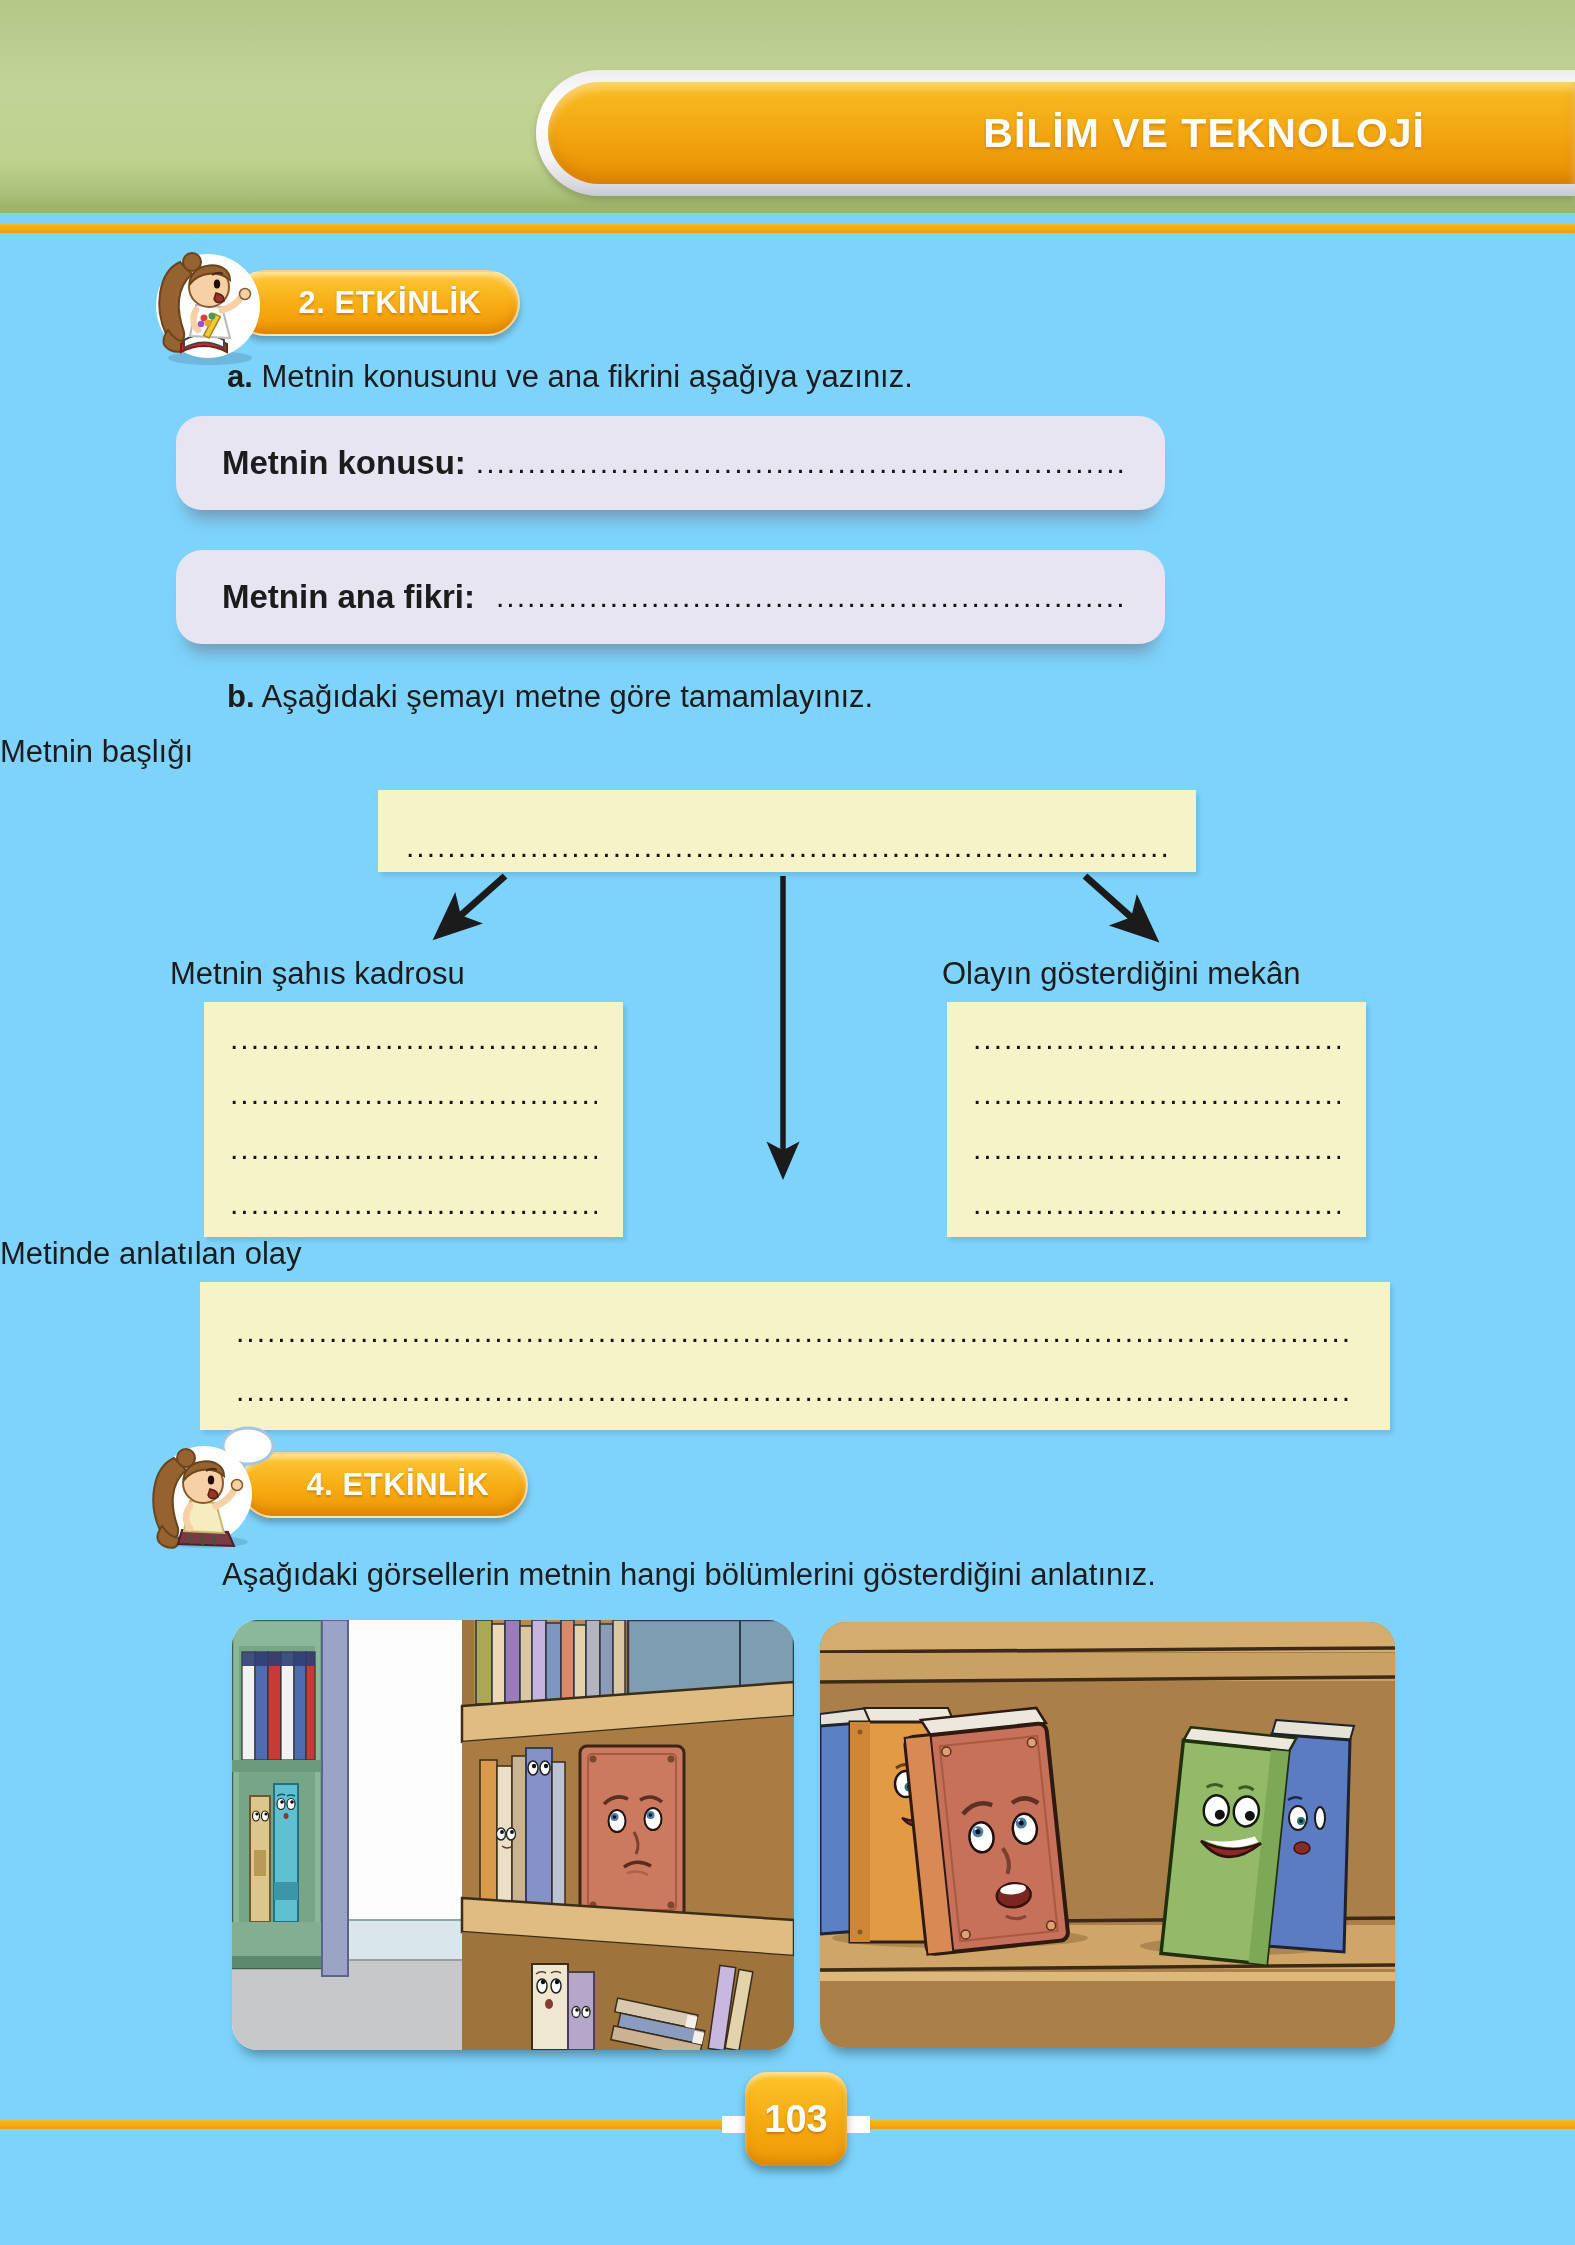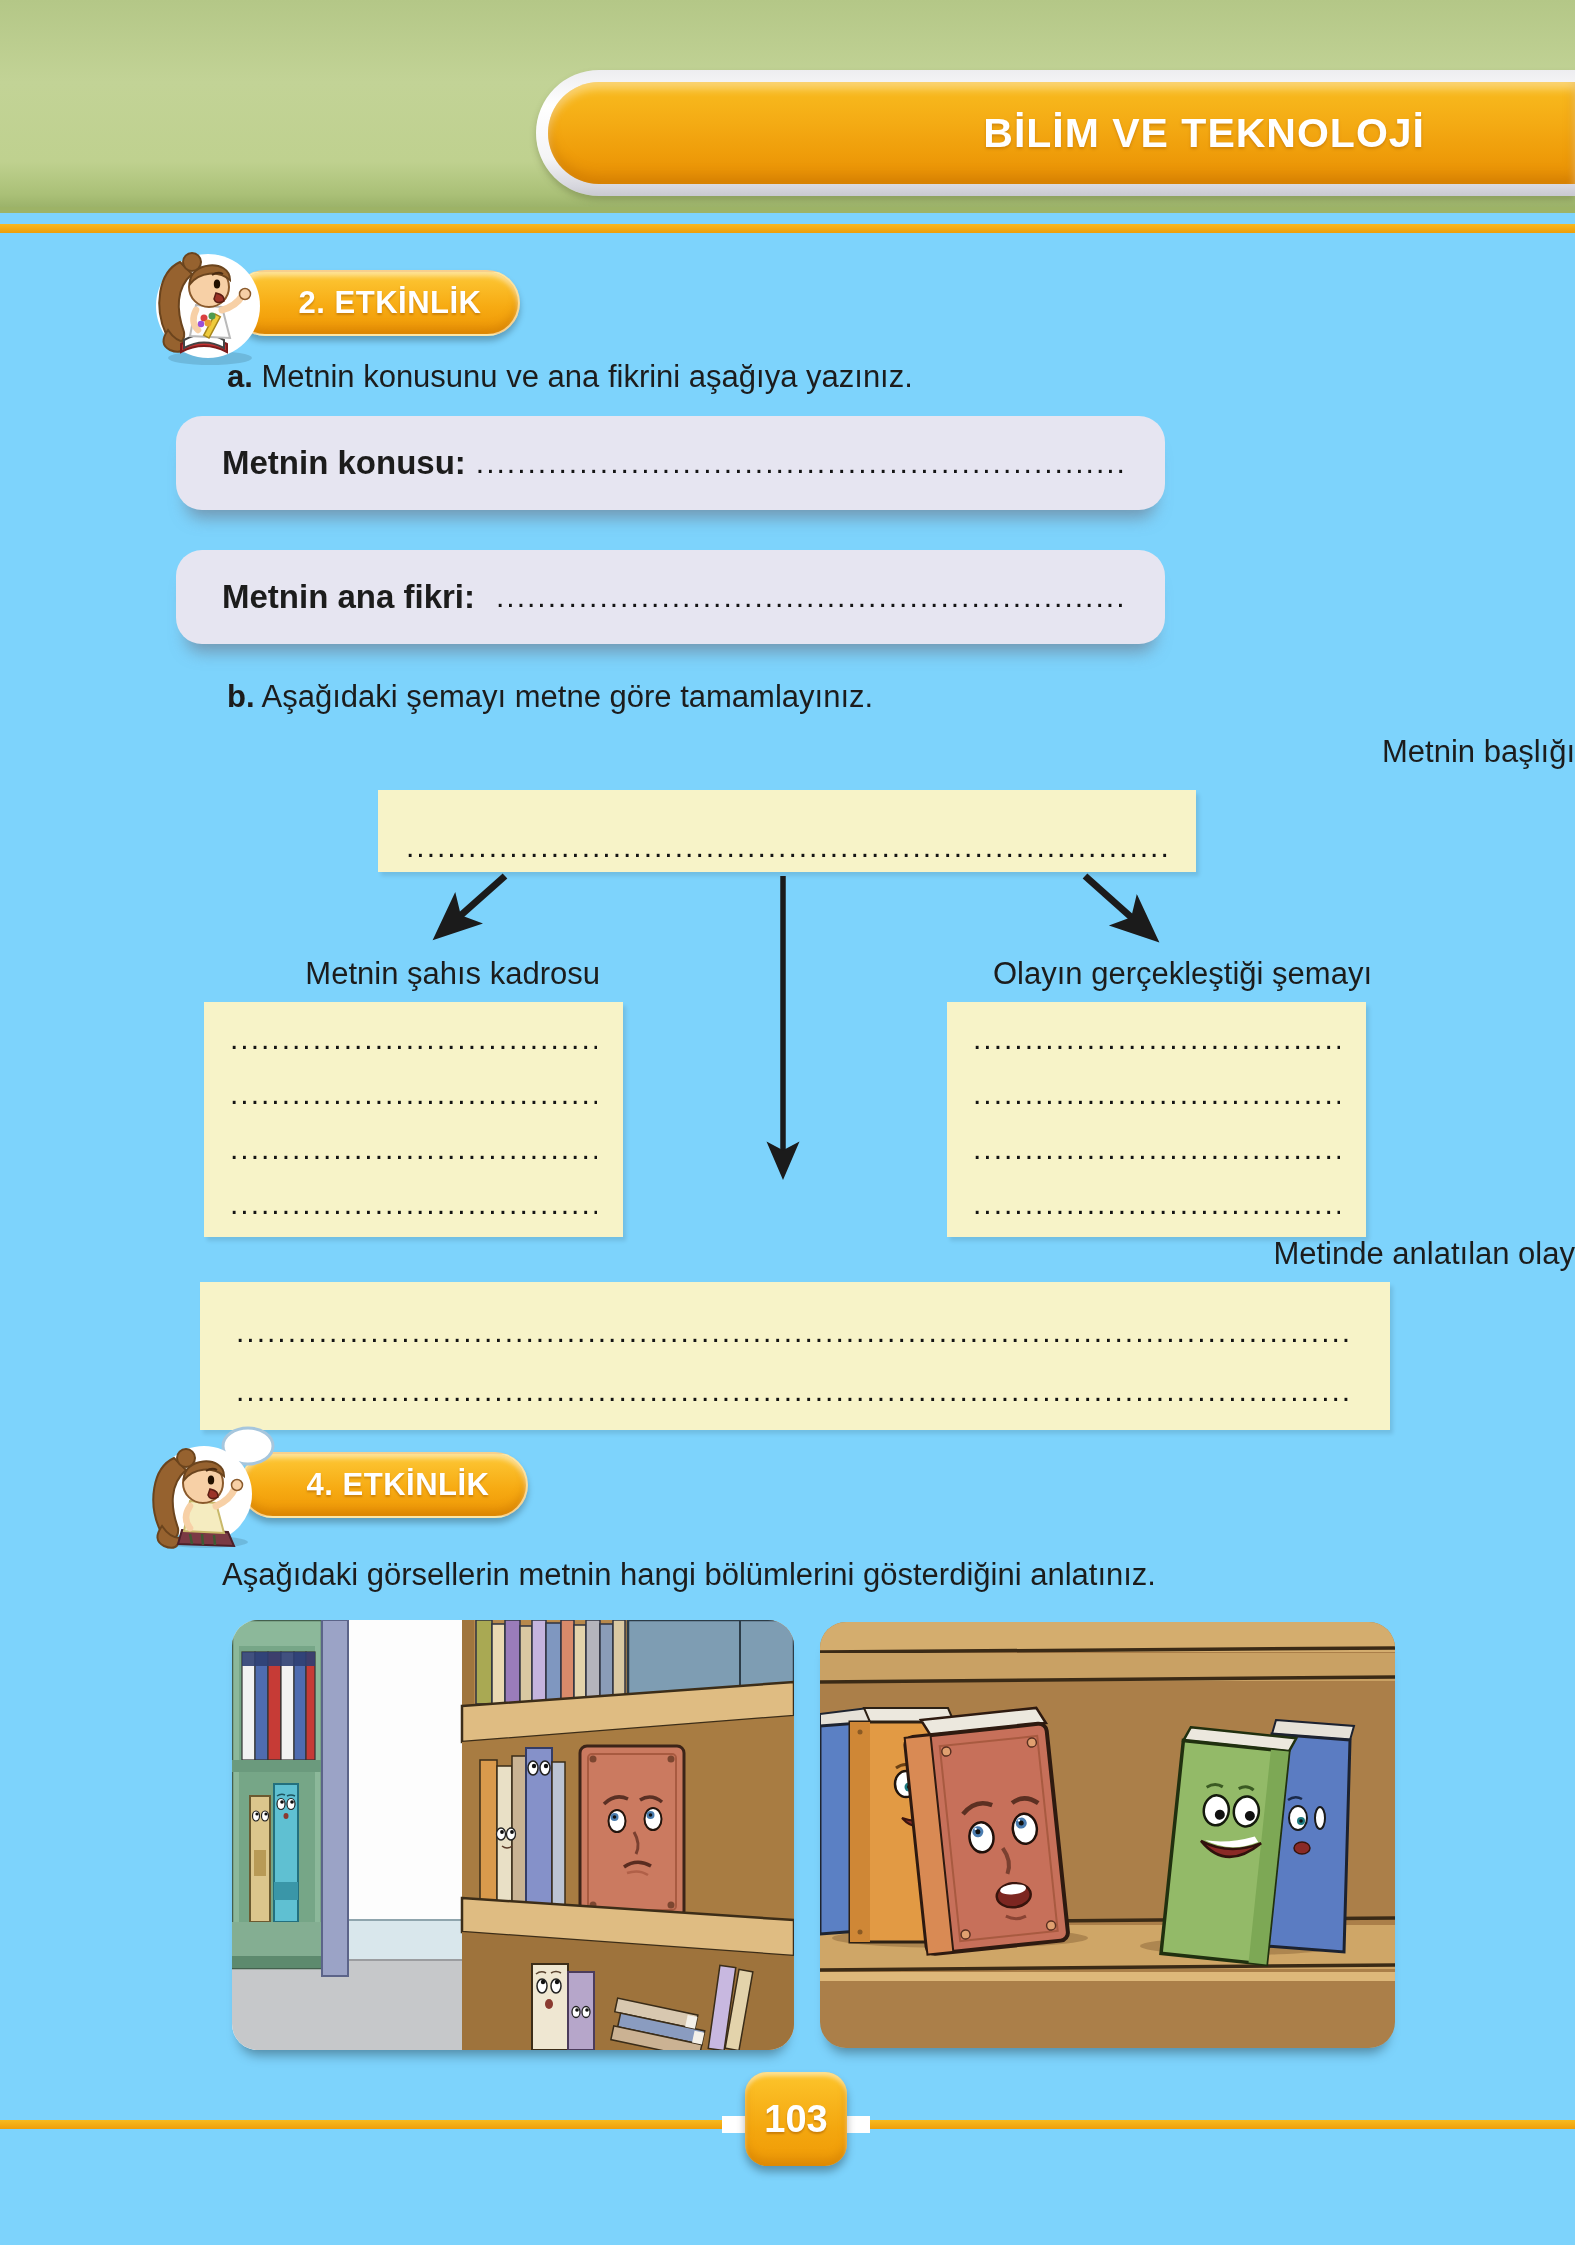--- a/index.html
+++ b/index.html
@@ -42,21 +42,21 @@
   
   .field{position:absolute;left:176px;width:989px;height:94px;background:#e6e5f1;border-radius:26px;
         display:flex;align-items:center;padding:0 38px 0 46px;box-sizing:border-box;
         box-shadow:0 18px 16px -10px rgba(105,105,120,.55);}
   .field-label{font-weight:700;font-size:33px;white-space:nowrap;}
 
   .dotline{overflow:hidden;white-space:nowrap;font-size:30px;letter-spacing:2px;color:#141414;}
   .field .dotline{flex:1;margin-left:10px;}
 
   
-  .dg-label{position:absolute;font-size:31px;text-align:right;white-space:nowrap;}
+  .dg-label{position:absolute;font-size:31px;text-align:left;white-space:nowrap;}
   .ybox{position:absolute;background:#f7f3c8;box-shadow:3px 4px 4px rgba(0,0,0,.10);box-sizing:border-box;}
   .dg-title-box .dotline{position:absolute;left:28px;right:28px;bottom:8px;}
   .dg-side{display:flex;flex-direction:column;justify-content:flex-end;gap:21px;padding:0 26px 16px;}
   .dg-bottom{display:flex;flex-direction:column;justify-content:center;gap:25px;padding:10px 36px 0;}
   .arrows{position:absolute;left:0;top:730px;}
 
   
   .illus{position:absolute;border-radius:26px;overflow:hidden;
         box-shadow:0 12px 12px -7px rgba(0,0,0,.35);}
   .illus svg{display:block;}
@@ -142,21 +142,21 @@
       <marker id="ah" markerWidth="9" markerHeight="8" refX="5.2" refY="3" orient="auto" markerUnits="strokeWidth">
         <path d="M0,0 L7,3 L0,6 L1.6,3 Z" fill="#1b1b1b"></path>
       </marker>
     </defs>
     <line x1="505" y1="146" x2="442" y2="202" stroke="#1b1b1b" stroke-width="7" marker-end="url(#ah)"></line>
     <line x1="783" y1="146" x2="783" y2="440" stroke="#1b1b1b" stroke-width="5.5" marker-end="url(#ah)"></line>
     <line x1="1085" y1="146" x2="1150" y2="204" stroke="#1b1b1b" stroke-width="7" marker-end="url(#ah)"></line>
   </svg>
 
   <div class="dg-label" style="left:170px;width:430px;top:956px;">Metnin şahıs kadrosu</div>
-  <div class="dg-label" style="left:942px;width:430px;top:956px;">Olayın gerçekleştiği şemayı</div>
+  <div class="dg-label" style="left:942px;width:430px;top:956px;">Olayın gösterdiğini mekân</div>
 
   <div class="ybox dg-side" style="left:204px;top:1002px;width:419px;height:235px;">
     <span class="dotline">......................................................................</span>
     <span class="dotline">......................................................................</span>
     <span class="dotline">......................................................................</span>
     <span class="dotline">......................................................................</span>
   </div>
   <div class="ybox dg-side" style="left:947px;top:1002px;width:419px;height:235px;">
     <span class="dotline">......................................................................</span>
     <span class="dotline">......................................................................</span>

